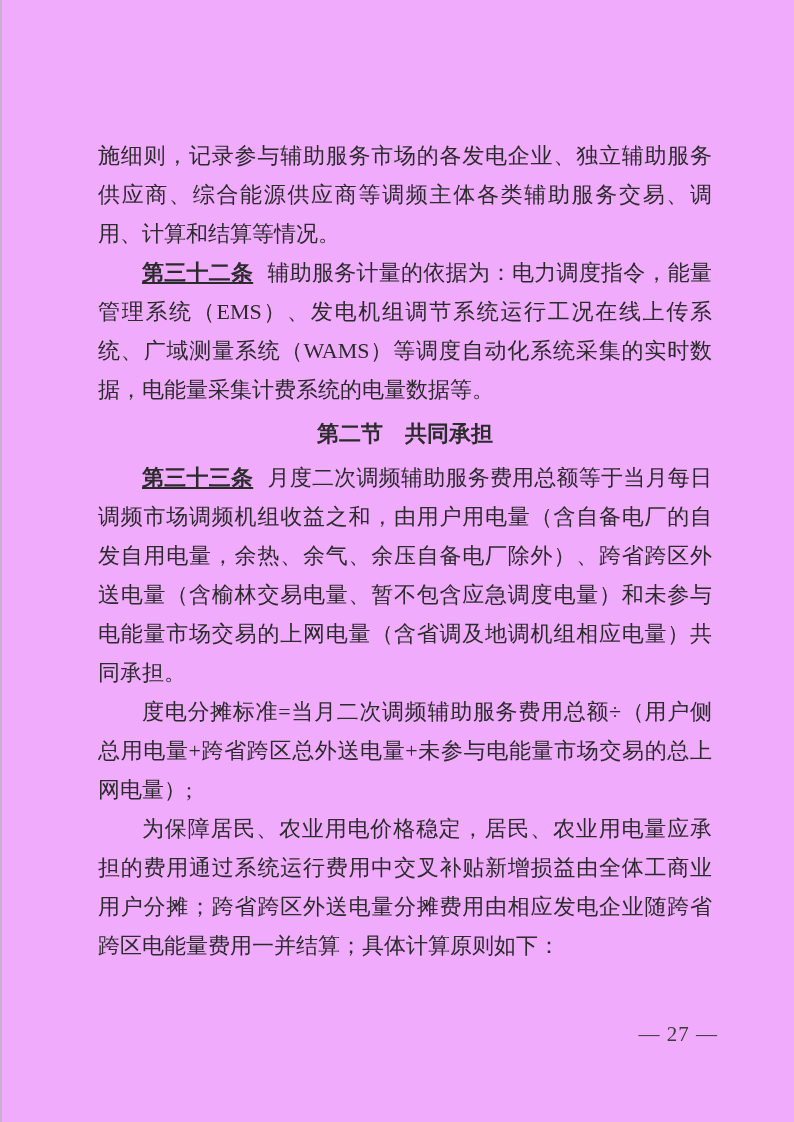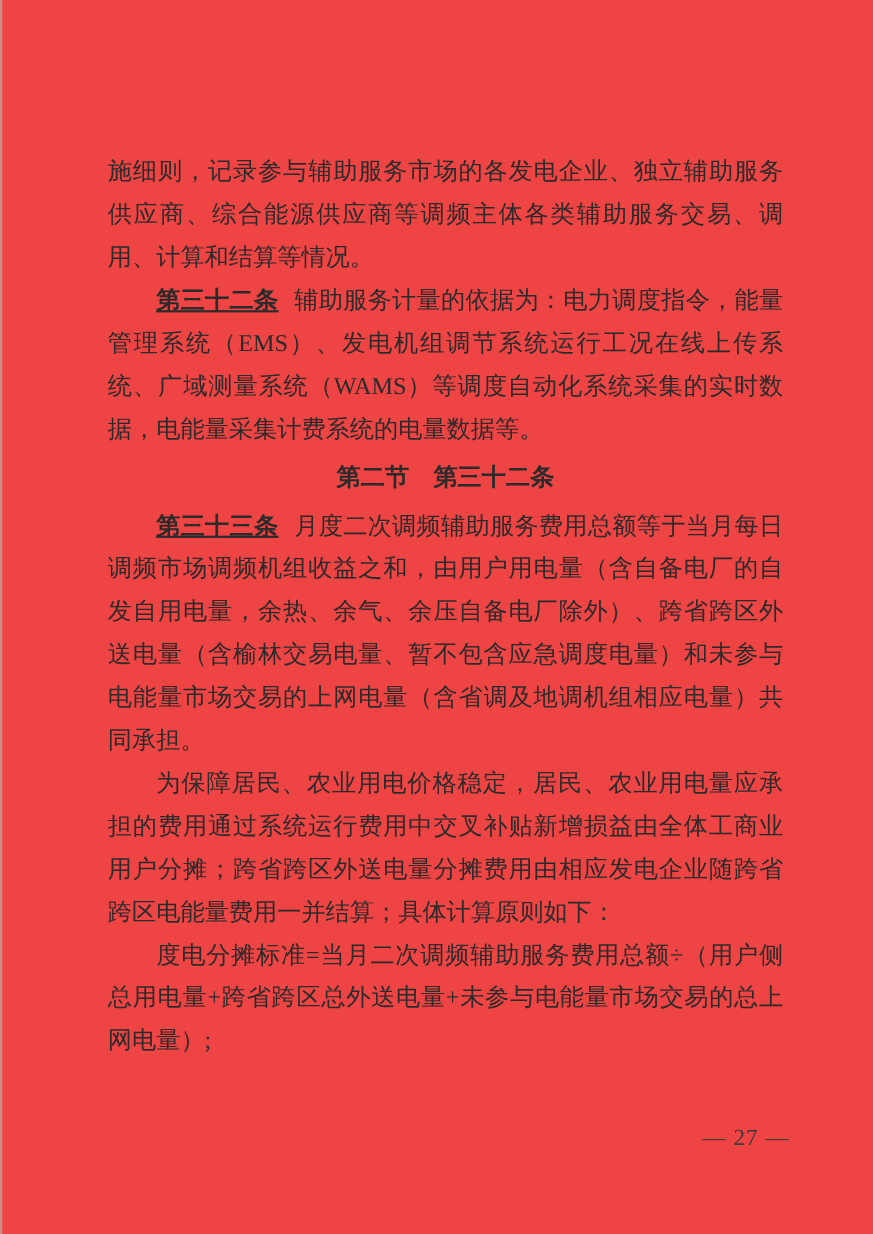--- a/index.html
+++ b/index.html
@@ -10,21 +10,21 @@
     width: 794px;
     height: 1122px;
     position: relative;
     overflow: hidden;
     background: #fdfdfc;
     font-family: "Liberation Serif", "DejaVu Serif", serif;
   }
   .page {
     position: absolute;
     inset: 0;
-    background: #ef4444;
+    background: #f0abfc;
   }
   .scan-edge {
     position: absolute;
     left: 0;
     top: 0;
     width: 2px;
     height: 100%;
     background: #b3b3b3;
     opacity: 0.65;
   }
@@ -77,26 +77,26 @@
 <div class="page">
 
   <div class="scan-edge"></div>
 
   <div class="text-block">
 
     <p class="para continuation">施细则，记录参与辅助服务市场的各发电企业、独立辅助服务供应商、综合能源供应商等调频主体各类辅助服务交易、调用、计算和结算等情况。</p>
 
     <p class="para"><span class="lead">第三十二条</span><span>辅助服务计量的依据为：电力调度指令，能量管理系统（EMS）、发电机组调节系统运行工况在线上传系统、广域测量系统（WAMS）等调度自动化系统采集的实时数据，电能量采集计费系统的电量数据等。</span></p>
 
-    <h2 class="heading">第二节　第三十二条</h2>
+    <h2 class="heading">第二节　共同承担</h2>
 
     <p class="para"><span class="lead">第三十三条</span><span>月度二次调频辅助服务费用总额等于当月每日调频市场调频机组收益之和，由用户用电量（含自备电厂的自发自用电量，余热、余气、余压自备电厂除外）、跨省跨区外送电量（含榆林交易电量、暂不包含应急调度电量）和未参与电能量市场交易的上网电量（含省调及地调机组相应电量）共同承担。</span></p>
 
+    <p class="para">度电分摊标准=当月二次调频辅助服务费用总额÷（用户侧总用电量+跨省跨区总外送电量+未参与电能量市场交易的总上网电量）;</p>
+
     <p class="para">为保障居民、农业用电价格稳定，居民、农业用电量应承担的费用通过系统运行费用中交叉补贴新增损益由全体工商业用户分摊；跨省跨区外送电量分摊费用由相应发电企业随跨省跨区电能量费用一并结算；具体计算原则如下：</p>
-
-    <p class="para">度电分摊标准=当月二次调频辅助服务费用总额÷（用户侧总用电量+跨省跨区总外送电量+未参与电能量市场交易的总上网电量）;</p>
 
 
   </div>
 
   <div class="page-number">— 27 —</div>
 
 </div>
 
 </body></html>

